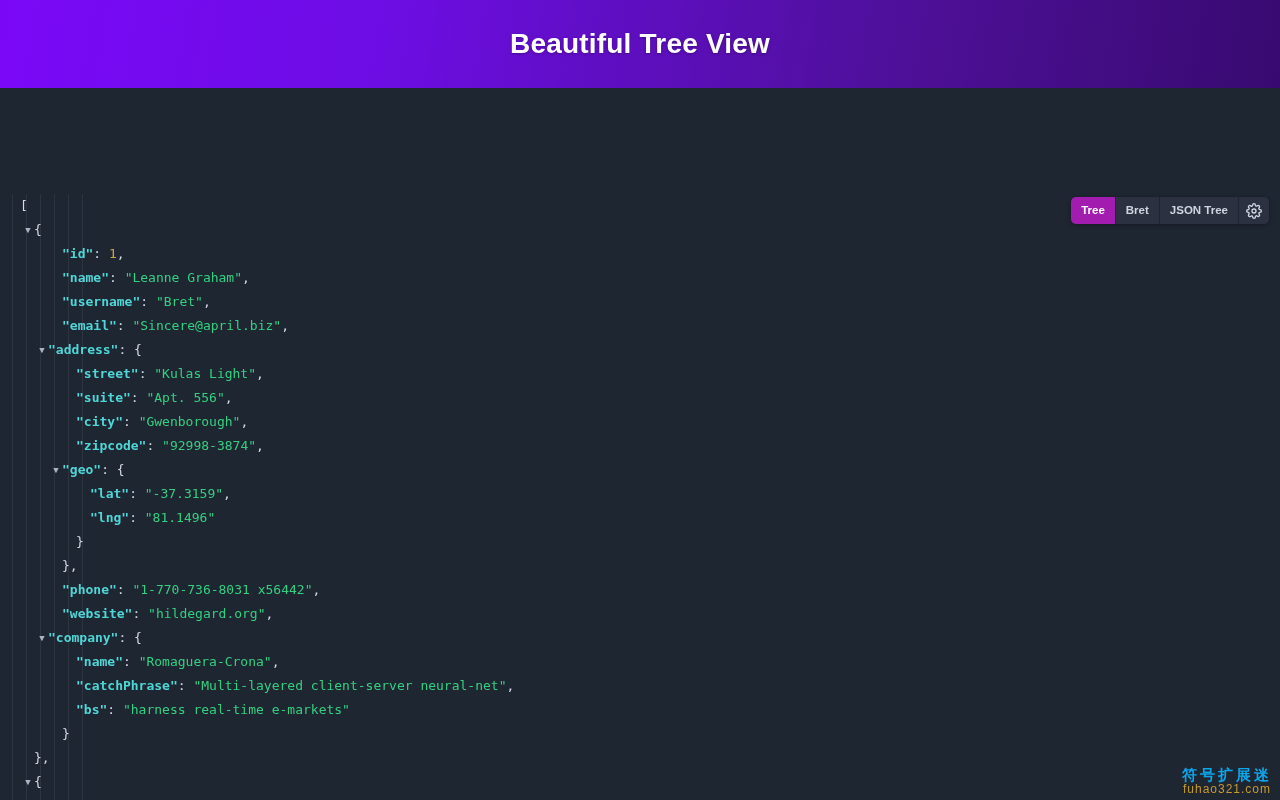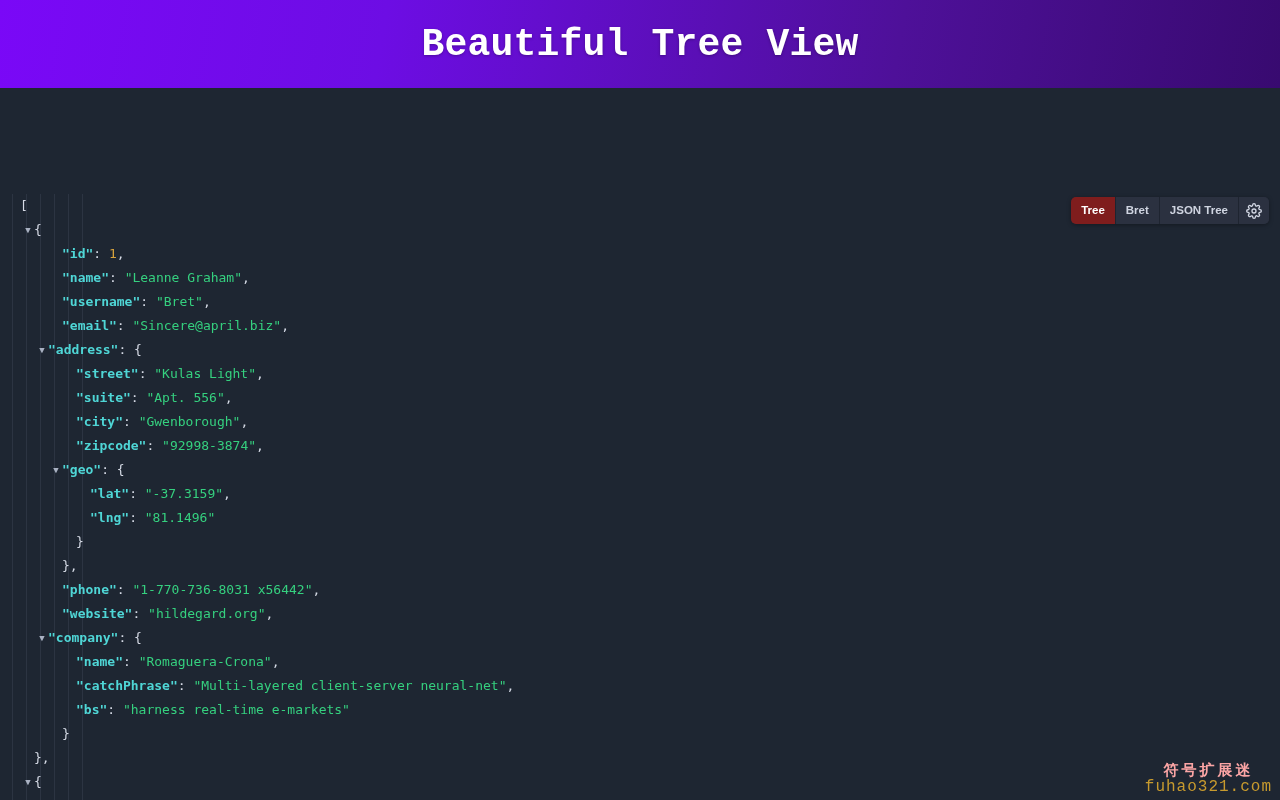--- a/index.html
+++ b/index.html
@@ -18,24 +18,24 @@
     width: 1280px;
     background: linear-gradient(100deg, #7a08f7 0%, #6d0de4 30%, #4e1099 70%, #380a70 100%);
     display: flex;
     align-items: center;
     justify-content: center;
     box-sizing: border-box;
     position: relative;
   }
   .app-title {
     color: #ffffff;
-    font-size: 38px;
+    font-size: 28px;
     font-weight: bold;
     letter-spacing: 0.2px;
-    font-family: Liberation Mono, monospace;
+    font-family: Liberation Sans, sans-serif;
     text-shadow: 0 1px 3px rgba(0,0,0,0.28);
   }
 
   
   .viewer {
     position: relative;
     width: 1280px;
     height: 712px;
     background: #1e2632;
     overflow: hidden;
@@ -62,21 +62,21 @@
     background: #2b3140;
     border: none;
     border-right: 1px solid #1e2430;
     padding: 0 10px;
     height: 27px;
     line-height: 27px;
     cursor: pointer;
     white-space: nowrap;
   }
   .tb-btn.active {
-    background: #7f1d1d;
+    background: #a21caf;
     color: #ffffff;
   }
   .tb-icon-btn {
     background: #2b3140;
     border: none;
     width: 30px;
     height: 27px;
     display: flex;
     align-items: center;
     justify-content: center;
@@ -140,31 +140,31 @@
   .watermark {
     position: absolute;
     right: 8px;
     bottom: 4px;
     text-align: center;
     z-index: 30;
     line-height: 1.05;
     user-select: none;
   }
   .wm-cn {
-    color: #fca5a5;
+    color: #0ea5e9;
     font-size: 15px;
     font-weight: bold;
     letter-spacing: 3px;
     font-family: "DejaVu Sans", sans-serif;
   }
   .wm-url {
     color: #c79a2e;
-    font-size: 16px;
+    font-size: 12px;
     letter-spacing: 1px;
-    font-family: Liberation Mono, monospace;
+    font-family: Liberation Sans, sans-serif;
   }
 </style>
 </head>
 <body>
 
 <div class="app-header">
   <div class="app-title">Beautiful Tree View</div>
 </div>
 
 <div class="viewer">

